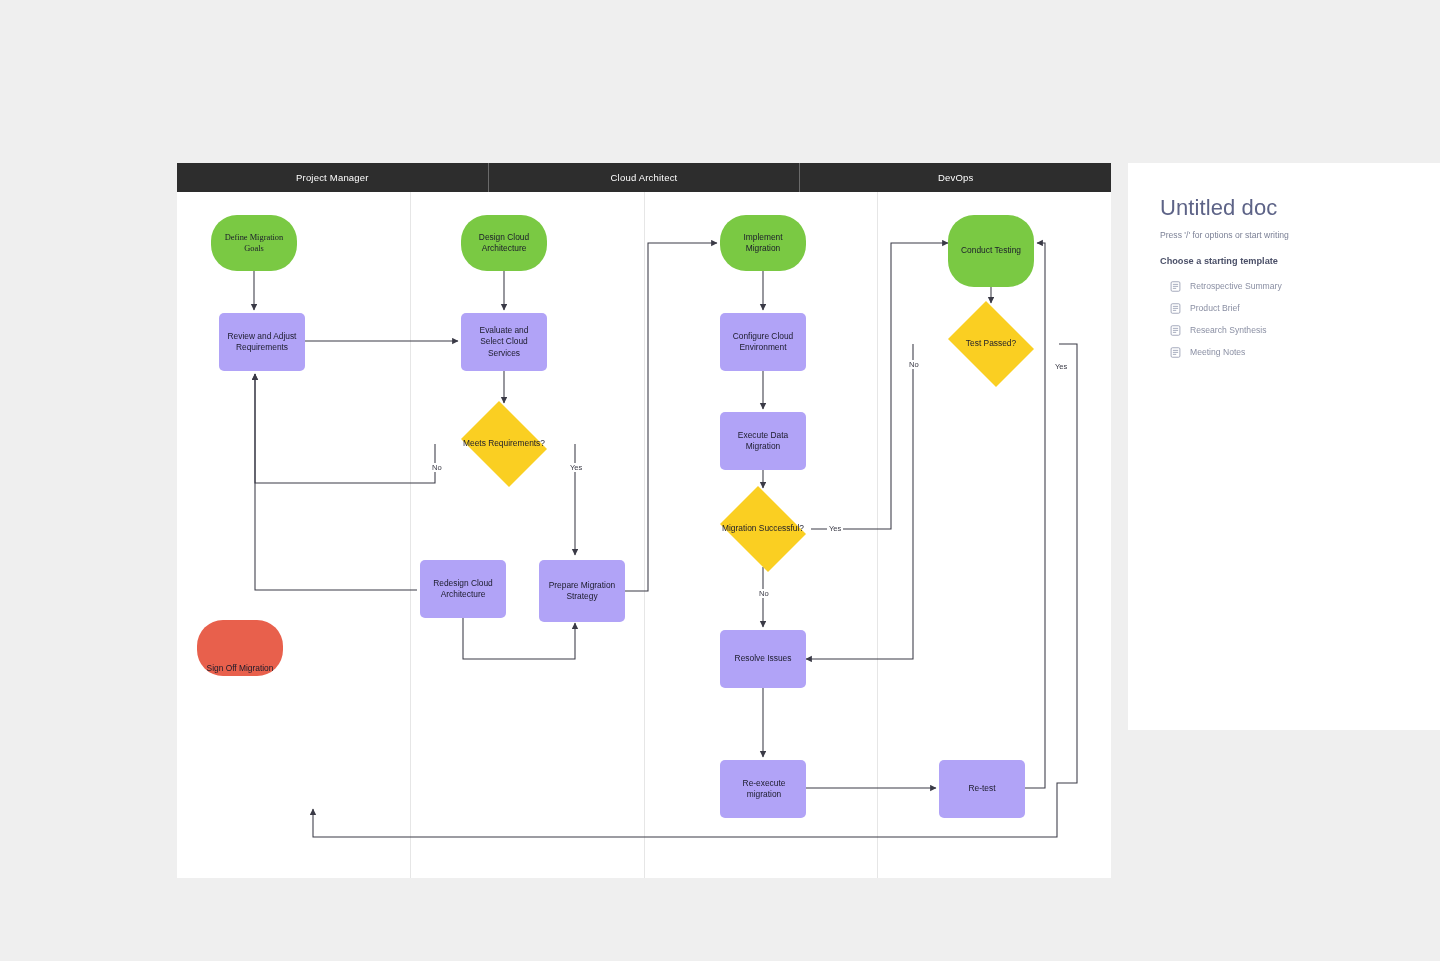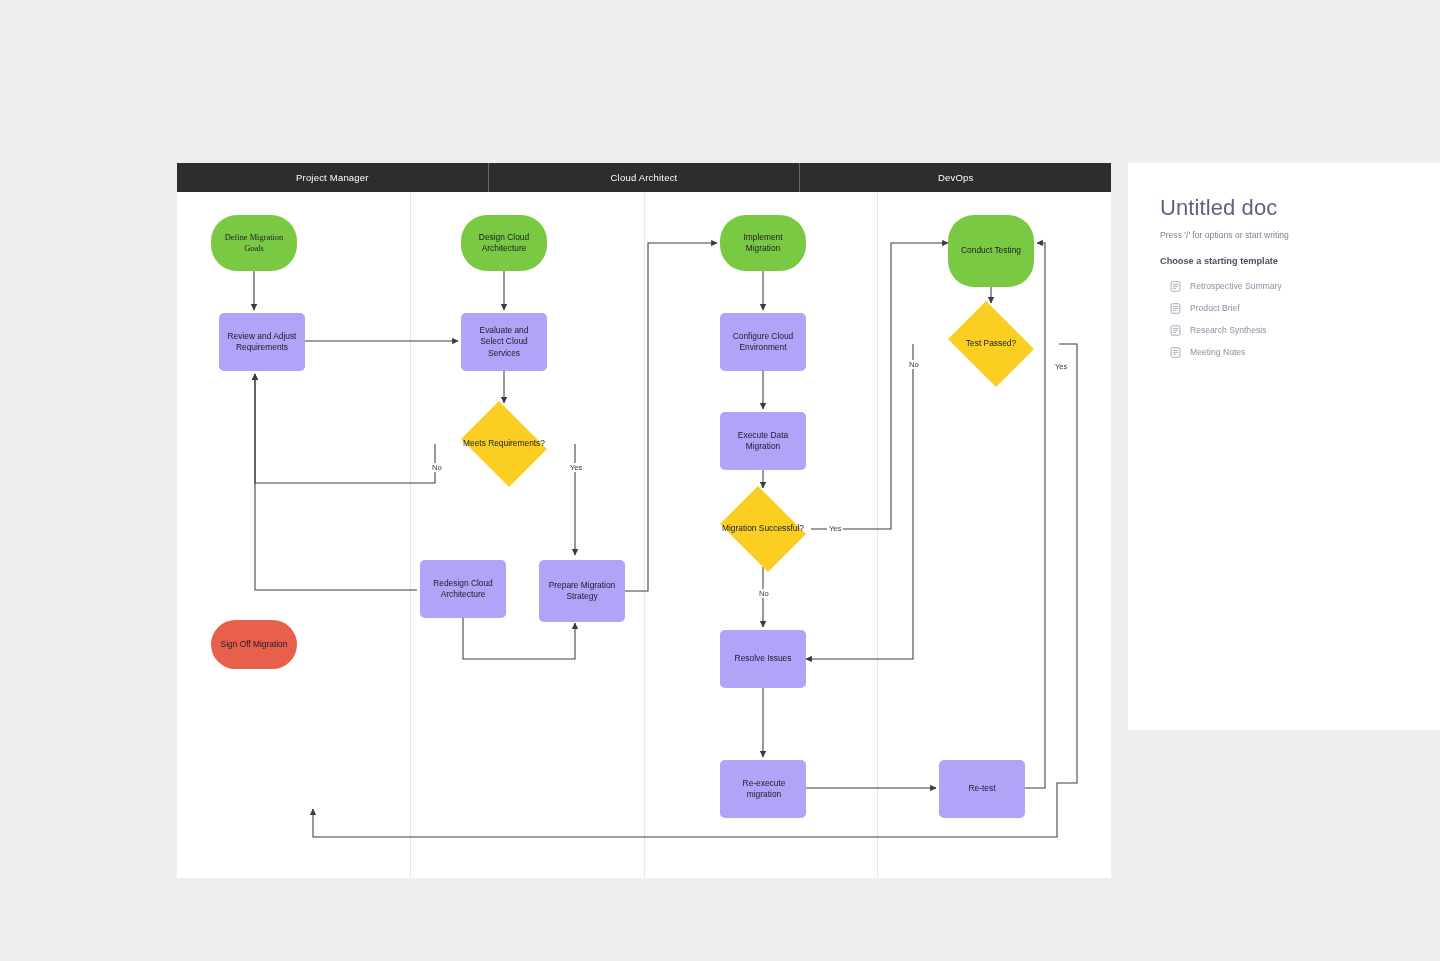--- a/index.html
+++ b/index.html
@@ -236,21 +236,21 @@
     </svg>
 
     <div id="nodes">
 
       <div class="node terminator green" style="left:34px;  top:52px;  width:86px;  height:56px;font-family:Liberation Serif, serif;">
           <span>Define Migration Goals</span>
         </div>
       <div class="node process" style="left:34px;  top:150px; width:86px;  height:58px;margin-left:8px;">
           <span>Review and Adjust Requirements</span>
         </div>
-      <div class="node terminator red" style="left:34px;  top:457px; width:86px;  height:49px;">
+      <div class="node terminator red" style="left:20px;  top:457px; width:86px;  height:56px;align-items:flex-end;">
           <span>Sign Off Migration</span>
         </div>
 
       <div class="node terminator green" style="left:284px; top:52px;  width:86px;  height:56px;">
           <span>Design Cloud Architecture</span>
         </div>
       <div class="node process" style="left:284px; top:150px; width:86px;  height:58px;">
           <span>Evaluate and Select Cloud Services</span>
         </div>
       <div class="node decision" style="left:279px; top:243px; width:96px;  height:76px;">

